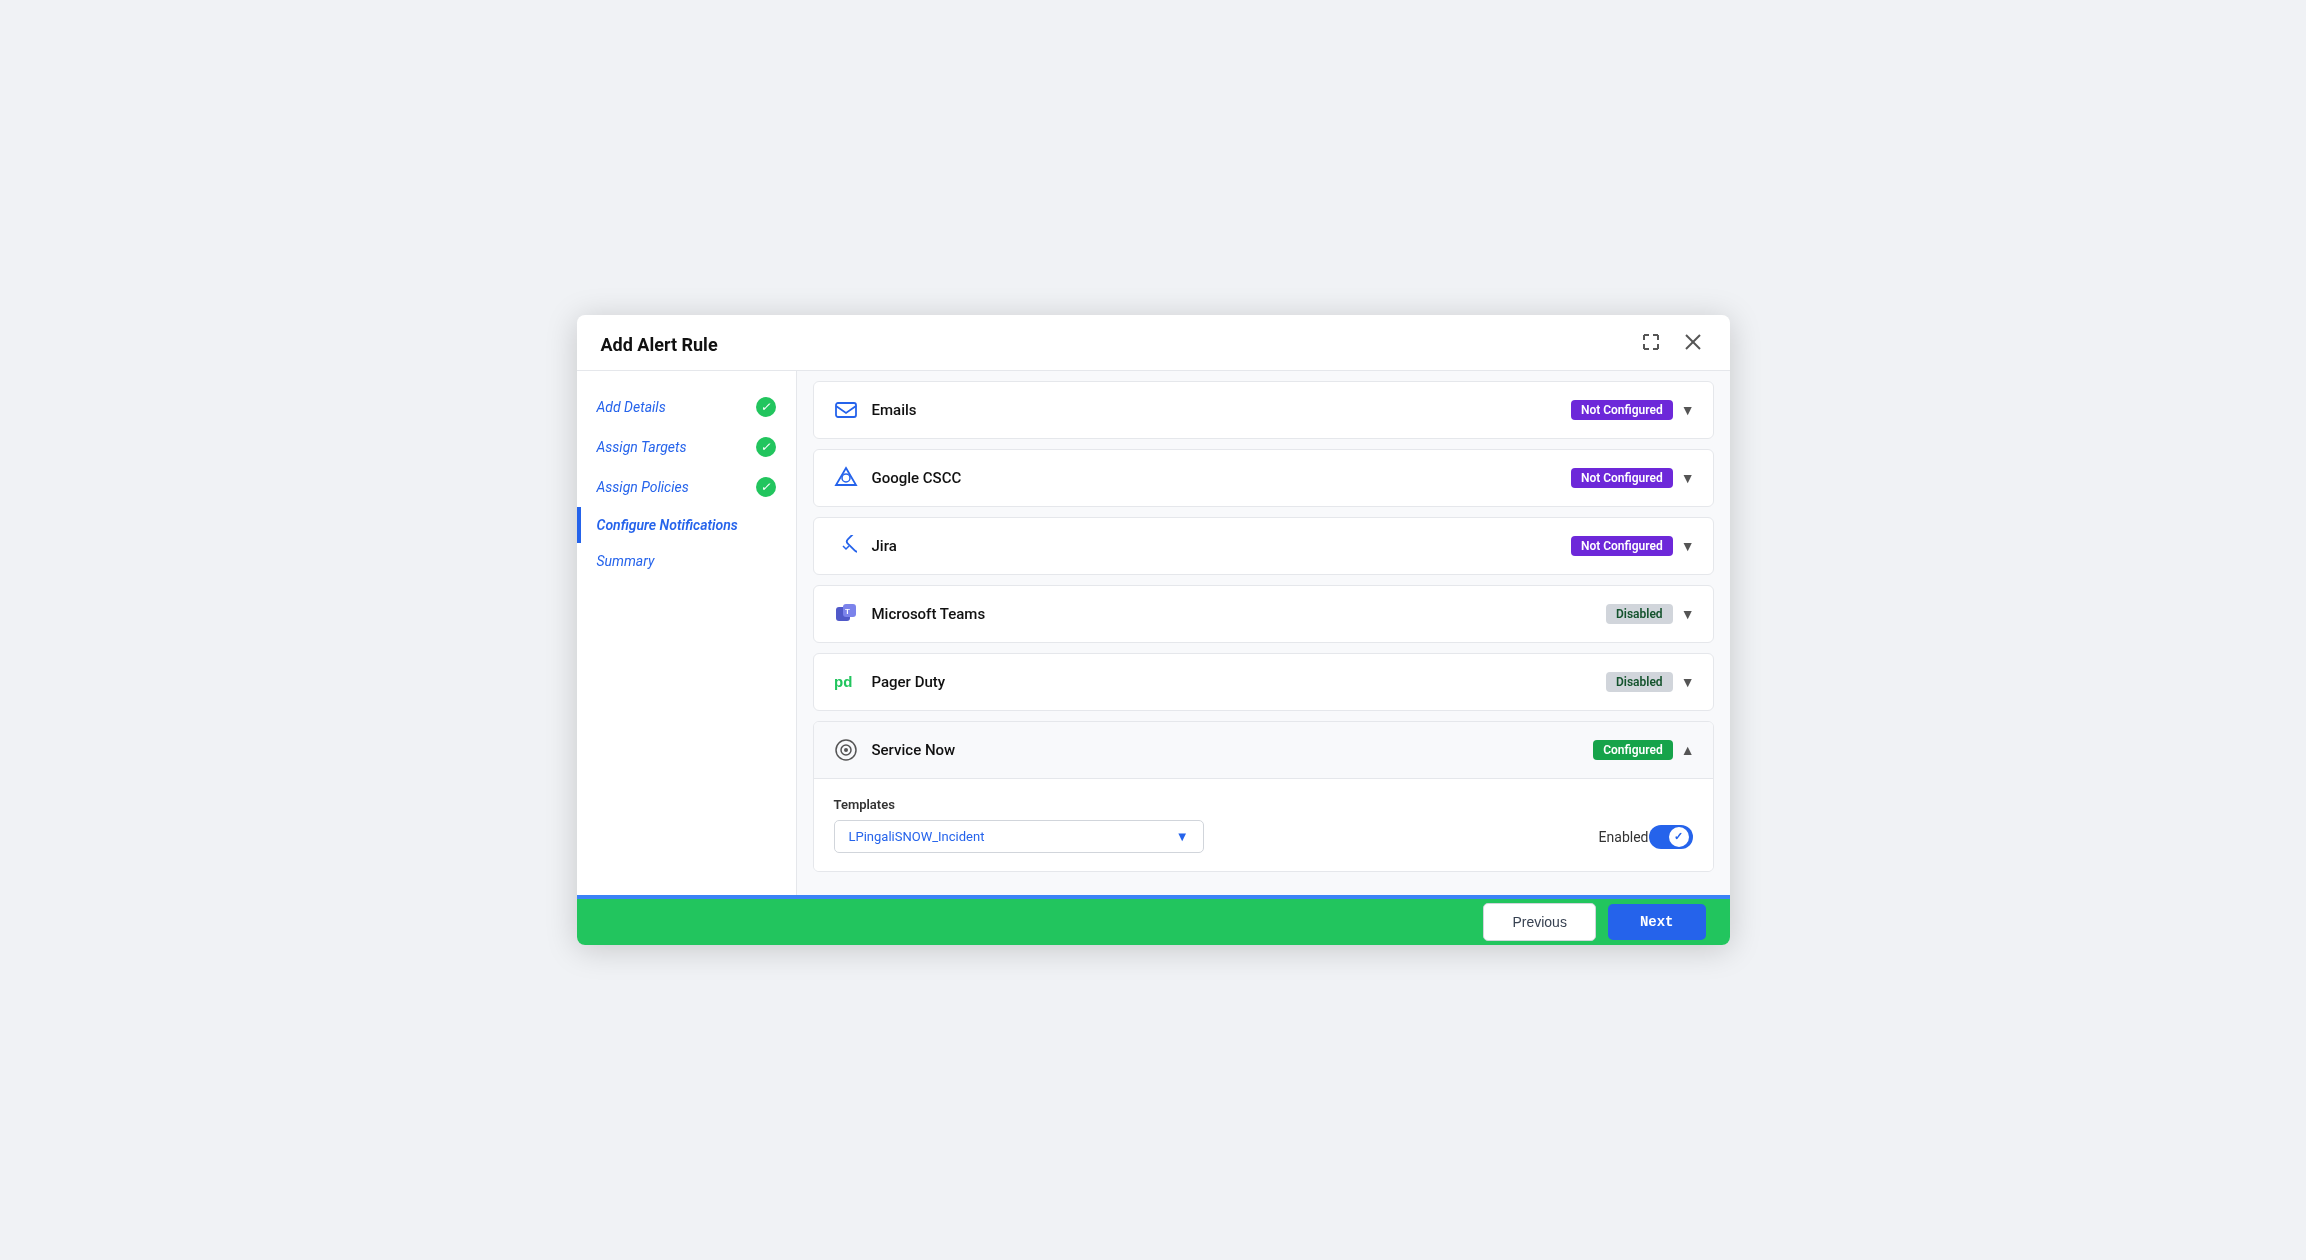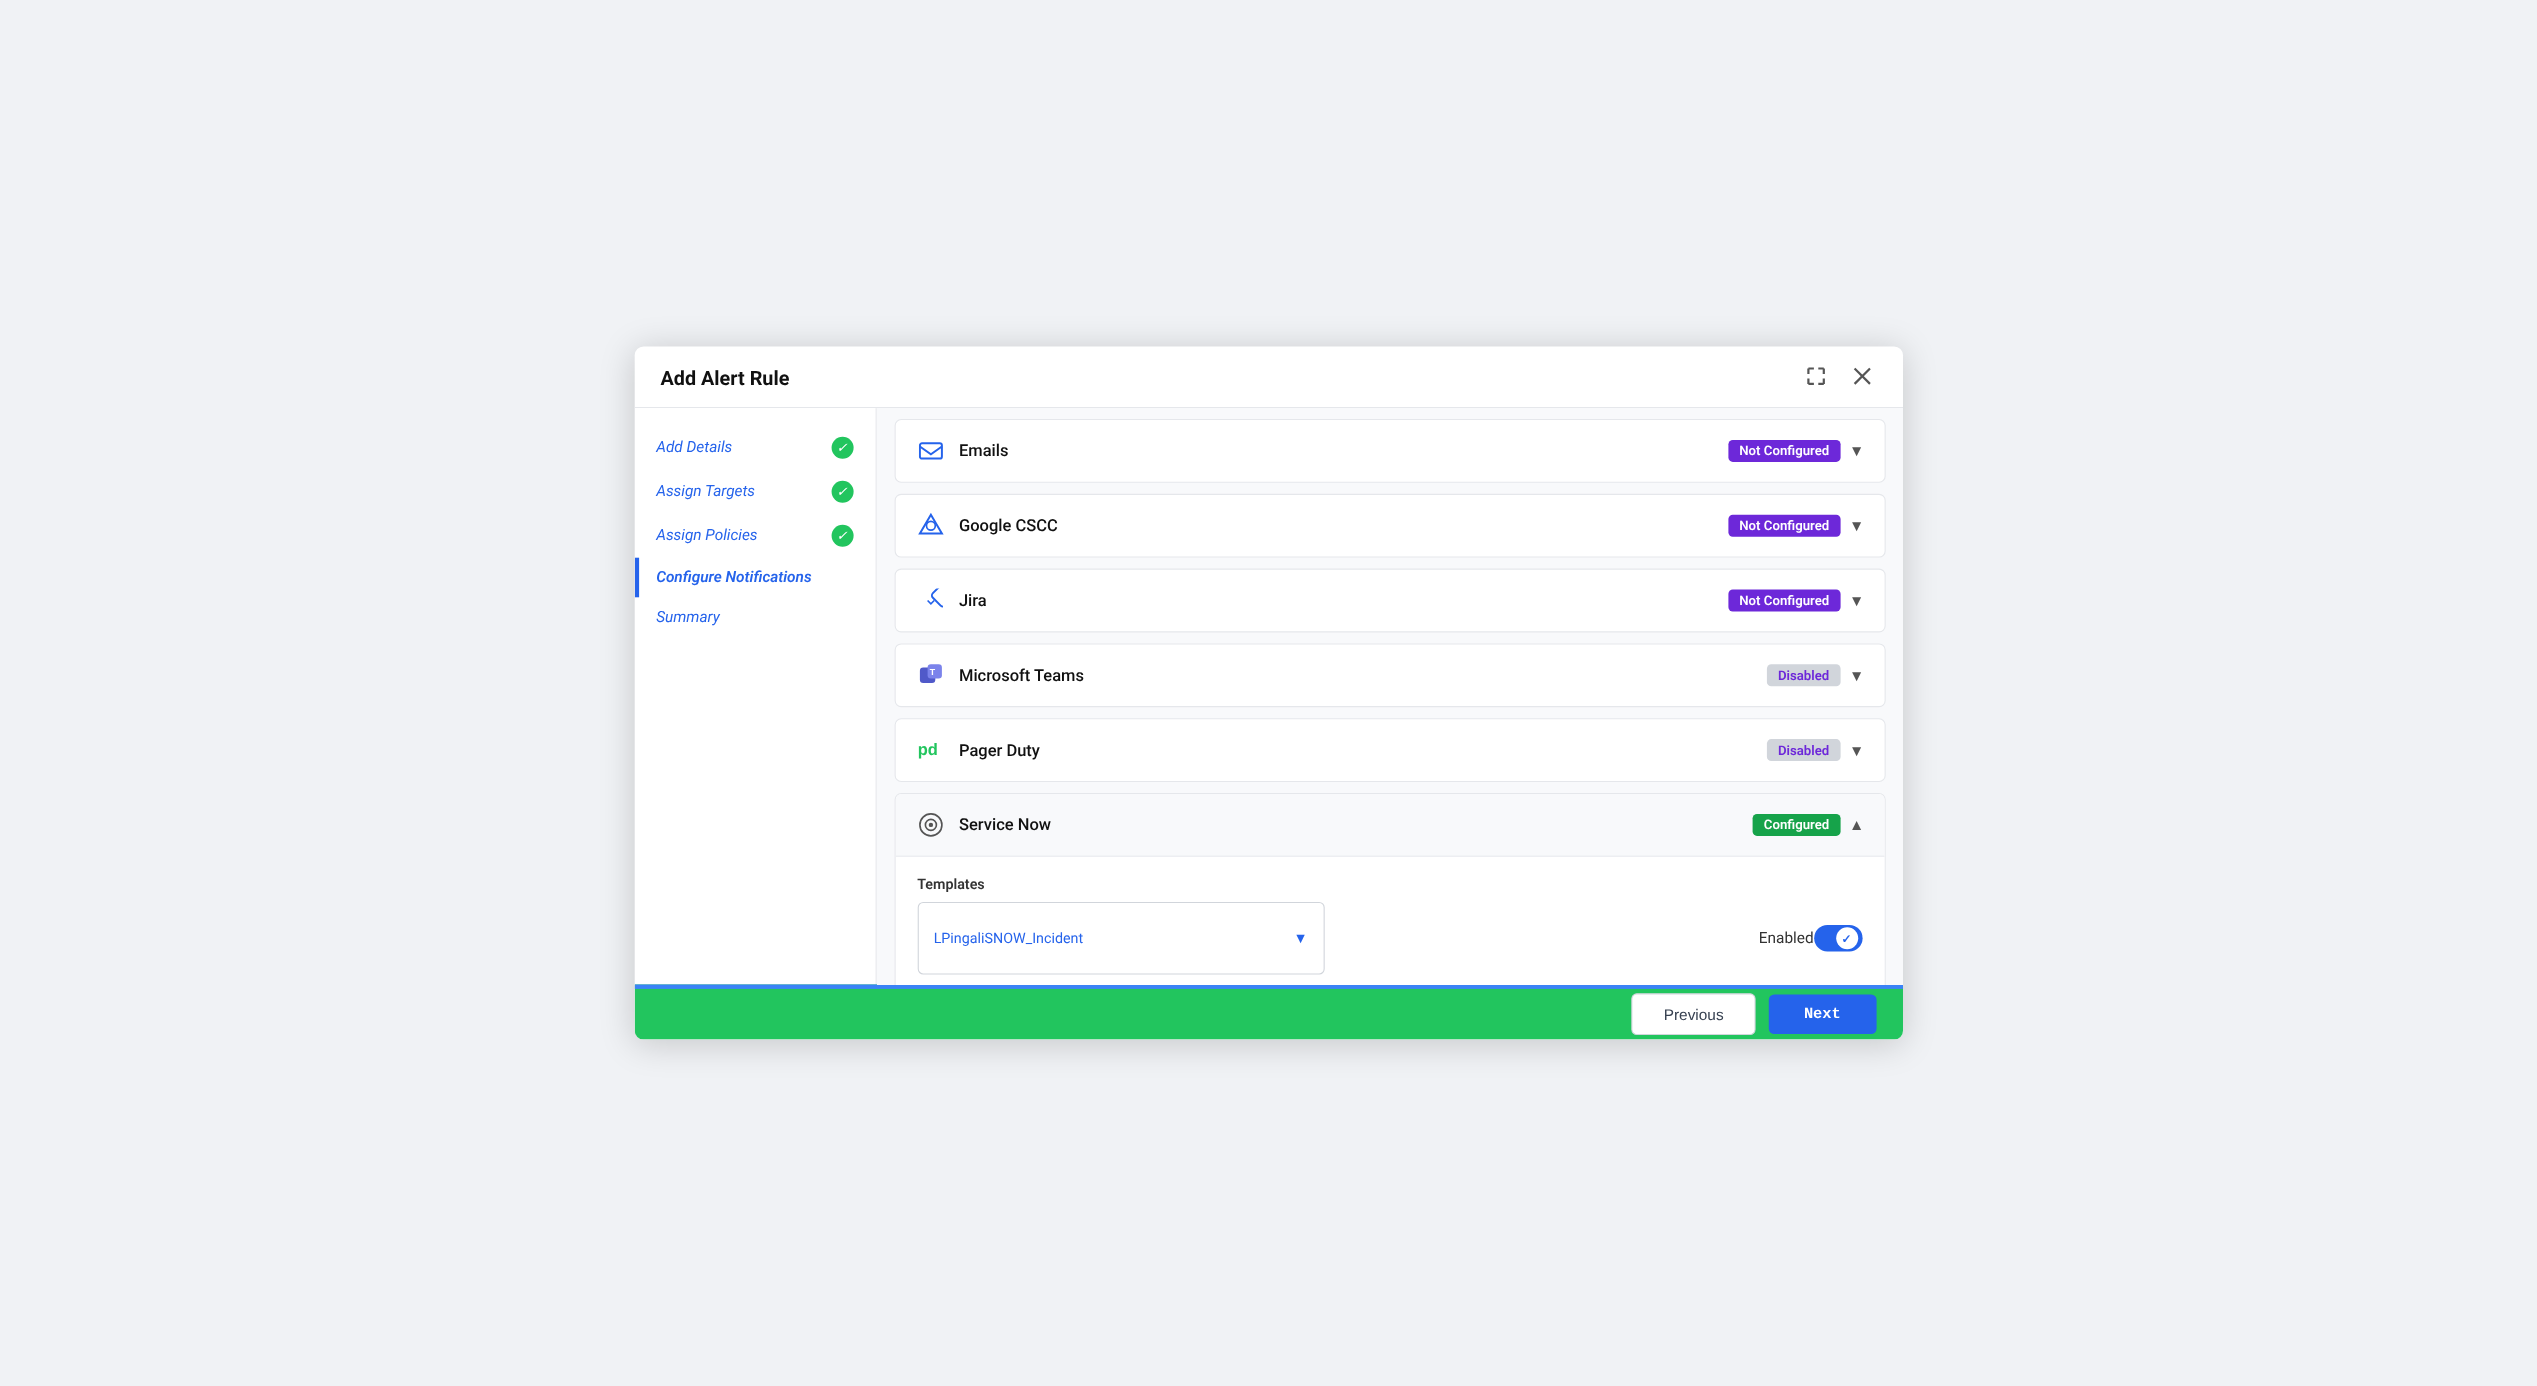--- a/index.html
+++ b/index.html
@@ -143,21 +143,21 @@
       font-size: 12px;
       font-weight: 600;
       cursor: pointer;
     }
     .badge-not-configured {
       background: #6d28d9;
       color: #fff;
     }
     .badge-disabled {
       background: #d1d5db;
-      color: #6d28d9;
+      color: #14532d;
     }
     .badge-configured {
       background: #16a34a;
       color: #fff;
     }
     .chevron {
       font-size: 14px;
       color: #555;
     }
     
@@ -175,21 +175,21 @@
       display: flex;
       align-items: center;
       justify-content: space-between;
     }
     .template-select {
       display: flex;
       align-items: center;
       justify-content: space-between;
       border: 1px solid #d1d5db;
       border-radius: 5px;
-      padding: 24px 14px;
+      padding: 8px 14px;
       width: 370px;
       background: #fff;
       font-size: 13px;
       color: #2563eb;
       cursor: pointer;
     }
     .enabled-row {
       display: flex;
       align-items: center;
       font-size: 14px;

